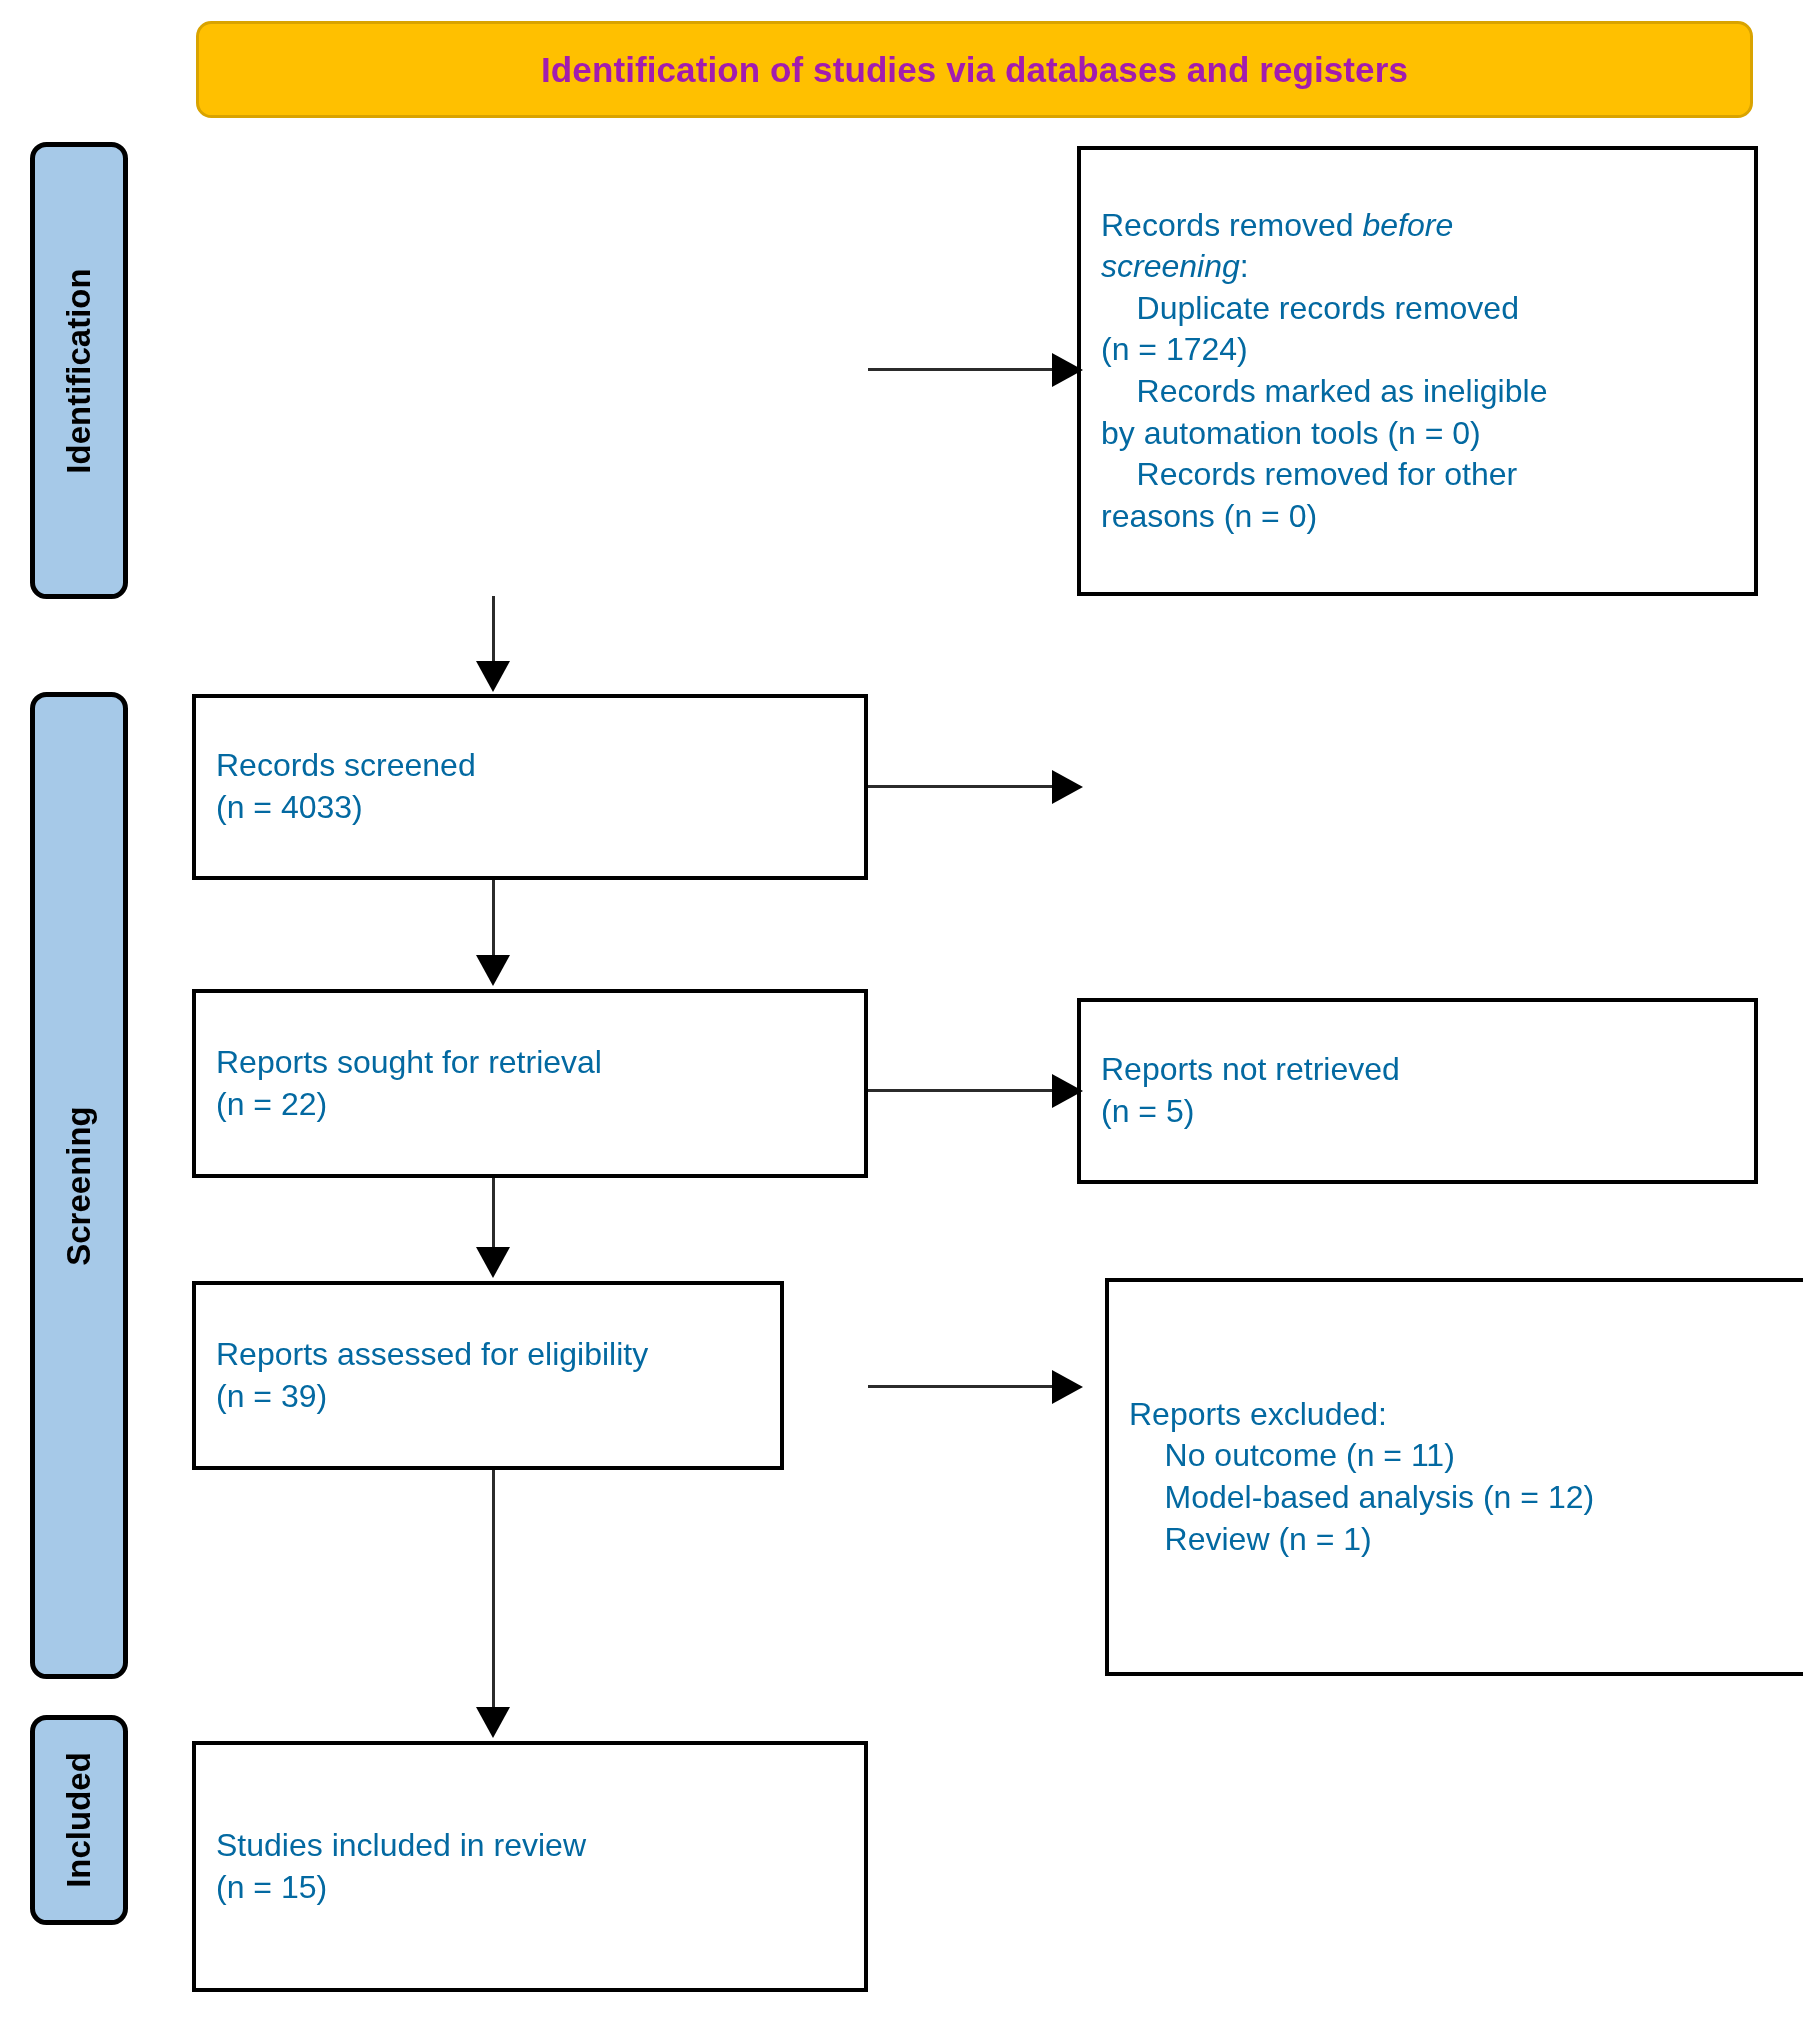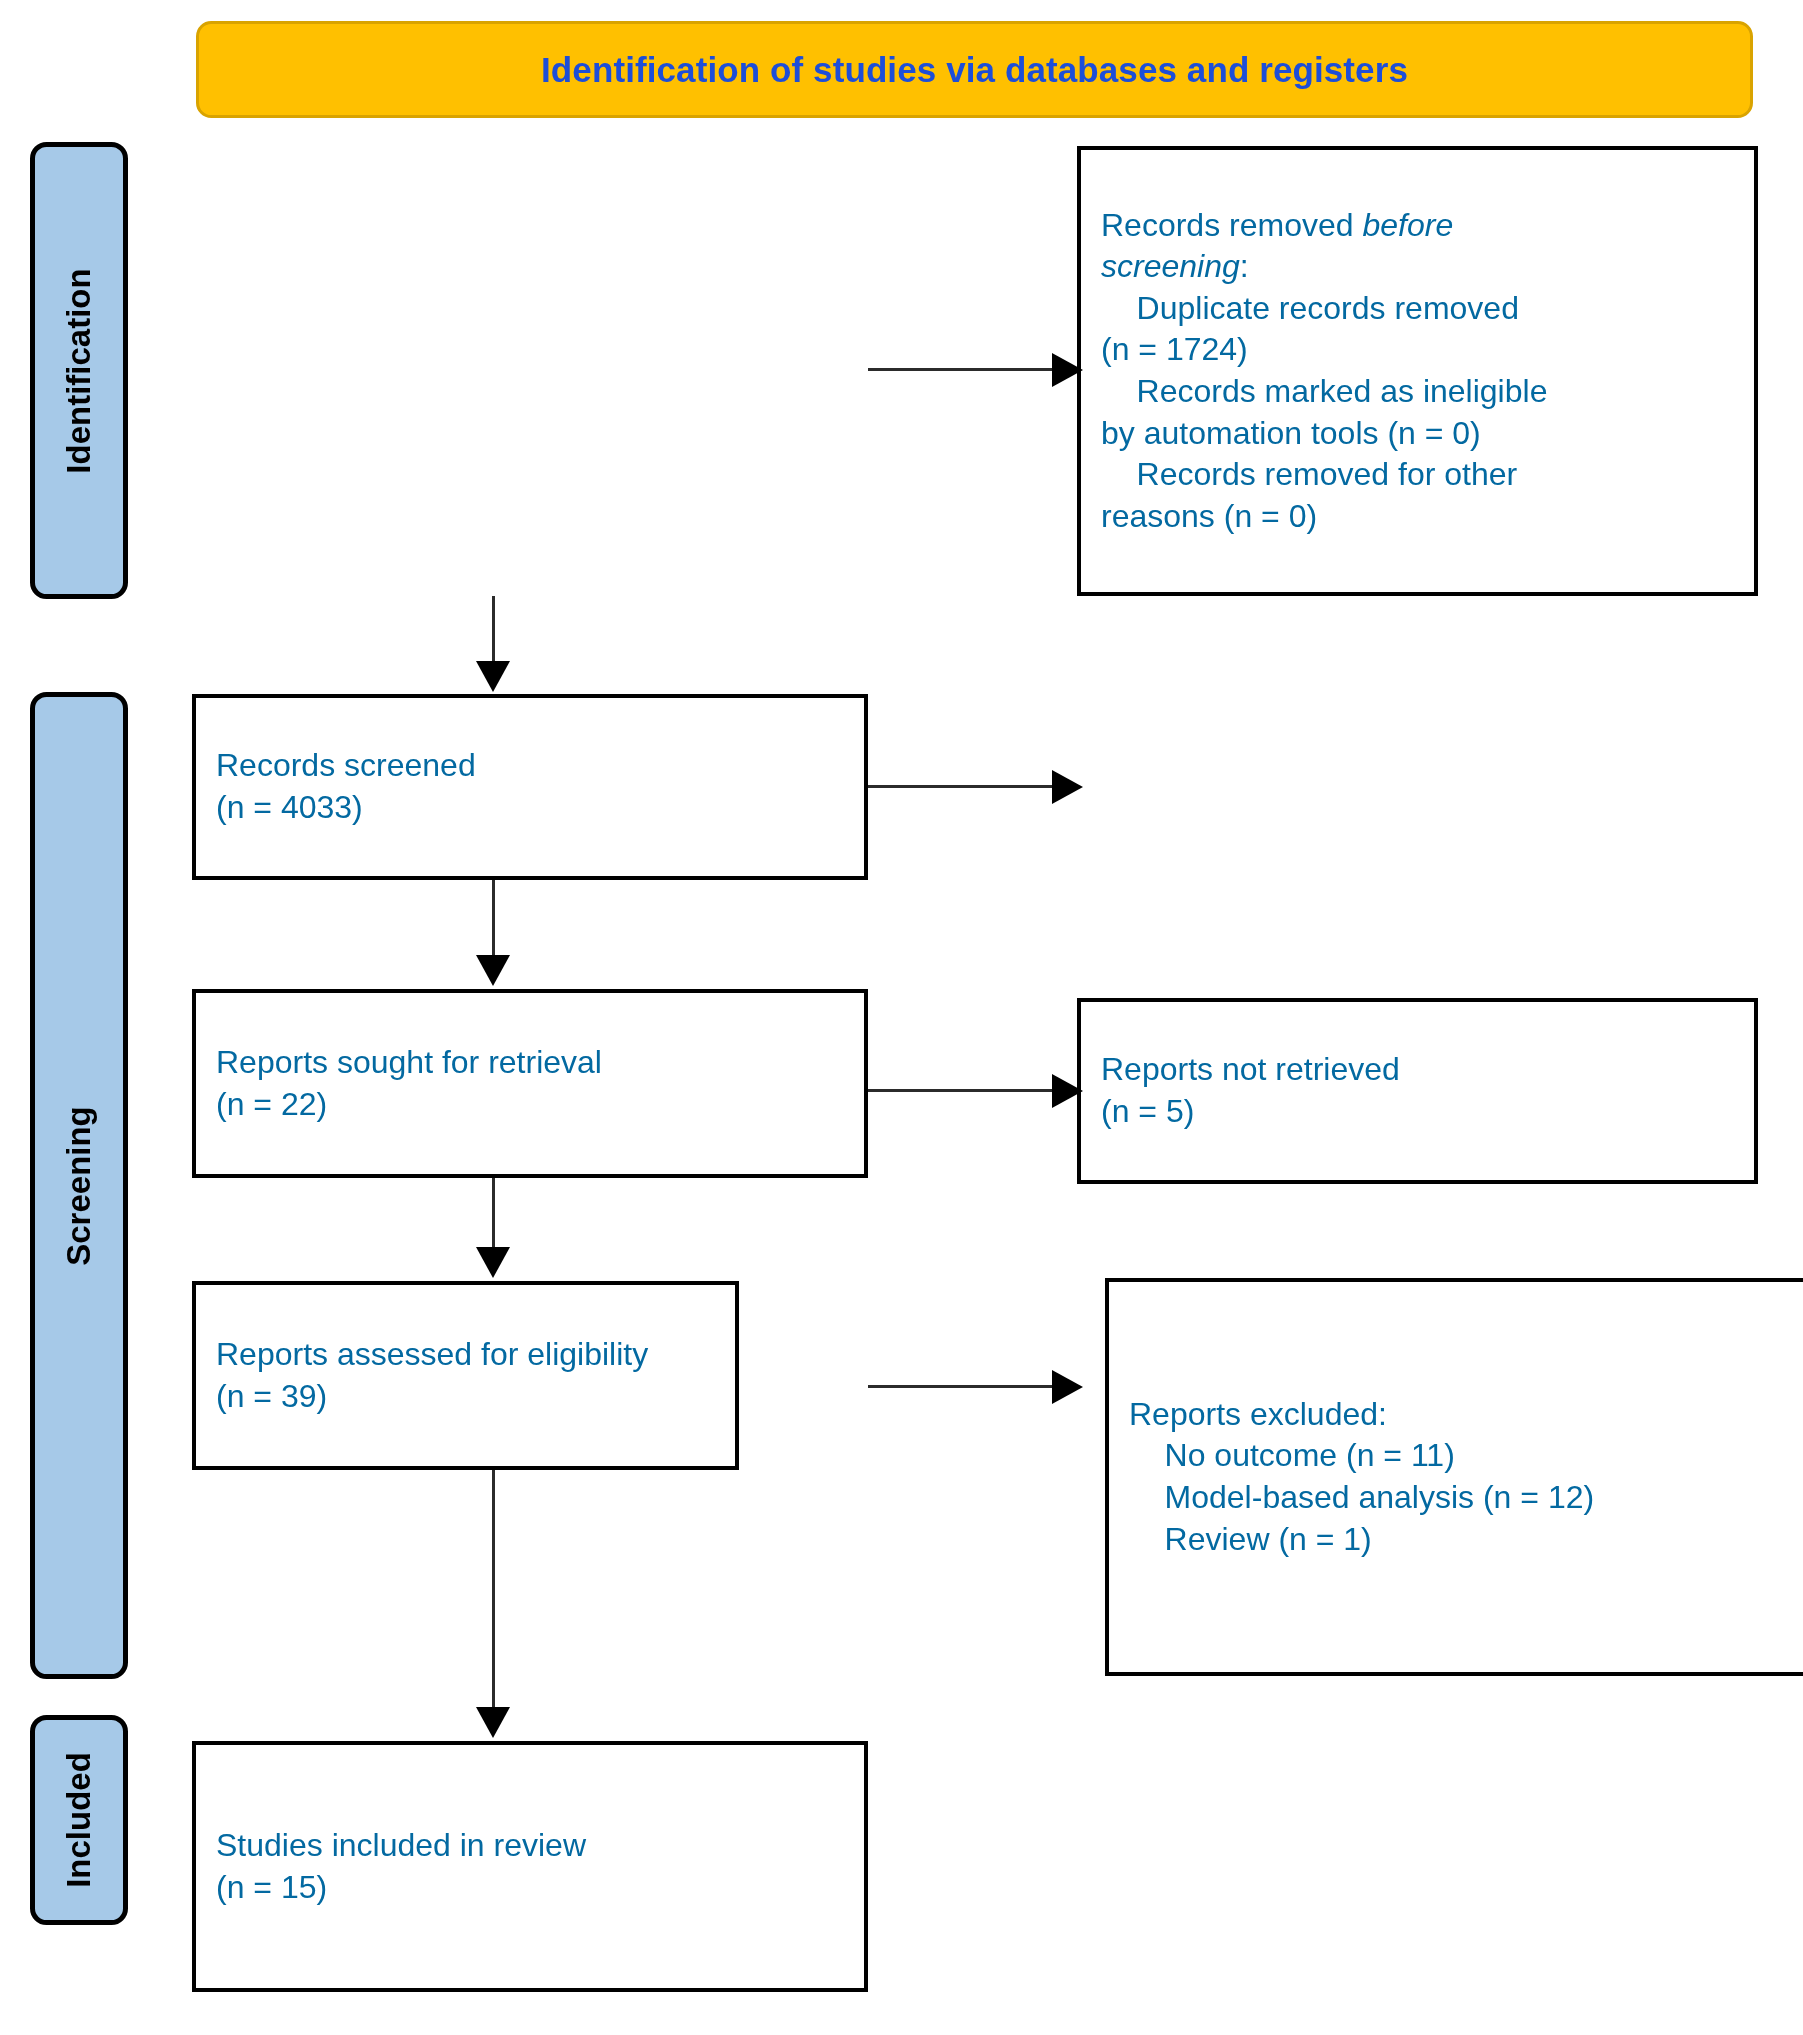--- a/index.html
+++ b/index.html
@@ -27,21 +27,21 @@
     border: 3px solid #D9A300;
     border-radius: 15.3px;
     box-sizing: border-box;
     display: flex;
     align-items: center;
     justify-content: center;
   }
   .banner-title {
     font-size: 35px;
     font-weight: bold;
-    color: #1d4ed8;
+    color: #a21caf;
     letter-spacing: 0.1px;
     text-align: center;
   }
 
   
   .stage-bar {
     position: absolute;
     left: 29.5px;
     width: 98px;
     background: #A6C9E8;
@@ -80,21 +80,21 @@
     white-space: pre-wrap;
   }
   .box-text .ital { font-style: italic; }
 
   #box-identified      { left: 192px;  top: 146px;  width: 676px; height: 450px; }
   #box-removed-before  { left: 1077px; top: 146px;  width: 681px; height: 450px; }
   #box-screened        { left: 192px;  top: 694px; width: 676px; height: 186px; }
   #box-excluded        { left: 1077px; top: 694px; width: 681px; height: 186px; }
   #box-sought          { left: 192px;  top: 989px; width: 676px; height: 189px; }
   #box-not-retrieved   { left: 1077px; top: 998px; width: 681px; height: 186px; }
-  #box-assessed        { left: 192px;  top: 1281px; width: 547px; height: 189px; }
+  #box-assessed        { left: 192px;  top: 1281px; width: 592px; height: 189px; }
   #box-reports-excl    { left: 1077px; top: 1278px; width: 711px; height: 398px; margin-left: 28px; }
   #box-included        { left: 192px;  top: 1741px; width: 676px; height: 251px; }
 
   
   .v-line {
     position: absolute;
     width: 3px;
     background: #2b2b2b;
   }
   .v-head {

